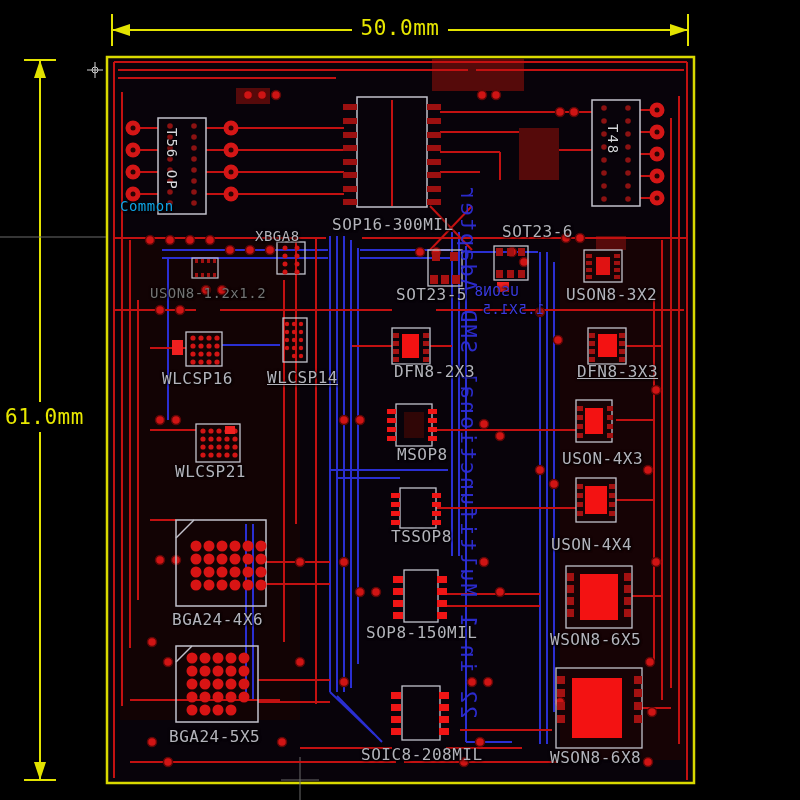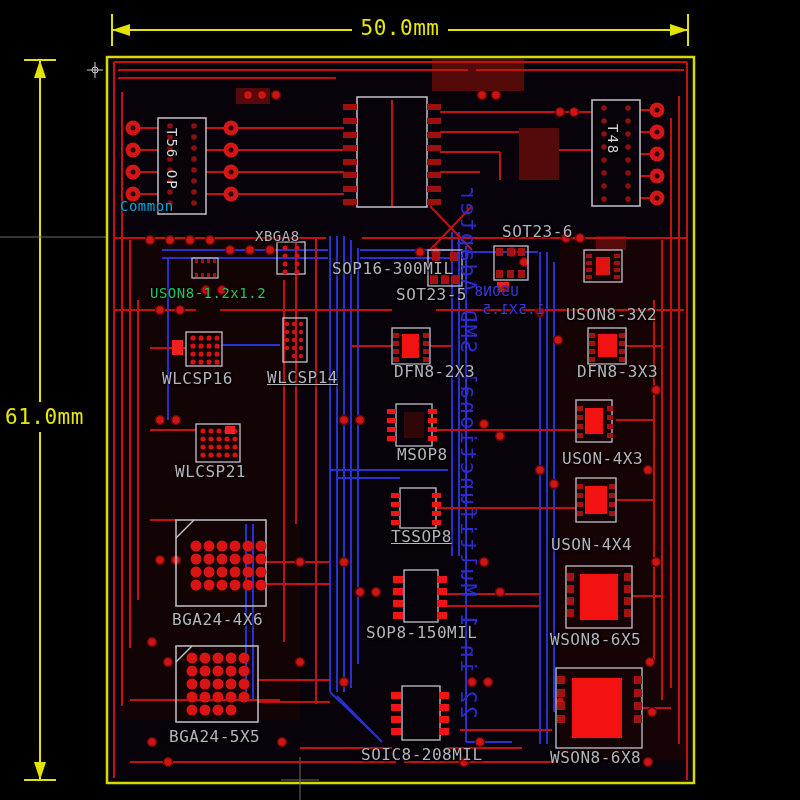--- a/index.html
+++ b/index.html
@@ -3,21 +3,21 @@
 <meta charset="utf-8">
 <style>
   html,body{margin:0;padding:0;background:#000;}
   #canvas{position:relative;width:800px;height:800px;background:#000;overflow:hidden;
           font-family:"DejaVu Sans Mono","Liberation Mono",monospace;}
   #pcb-svg{position:absolute;left:0;top:0;}
   .lbl{position:absolute;color:#b3b3bb;font-size:16px;letter-spacing:.5px;white-space:nowrap;
        text-shadow:0 0 3px #000,1px 1px 2px #000;z-index:2;}
   .sm{font-size:14px;}
   .magenta{color:#0ea5e9;}
-  .purple{color:#22c55e;}
+  .purple{color:#737373;}
   .white{color:#d5d5da;}
   .vlabel{writing-mode:vertical-rl;letter-spacing:2px;}
   .dim{color:#e8e800;font-size:21px;background:#000;padding:0 5px;z-index:3;}
   .mirror{transform:scaleX(-1);color:#3a3ae0;font-size:14px;}
   .mirror-title{position:absolute;left:468px;top:452px;z-index:1;
        transform:translate(-50%,-50%) rotate(90deg) scaleX(-1);
        color:#2d2dd6;font-size:22px;letter-spacing:2px;white-space:nowrap;opacity:.95;}
 </style>
 </head>
 <body>
@@ -680,34 +680,34 @@
     <rect x="225" y="426" width="10" height="8"></rect>
   </g>
 </svg>
 
 <div class="lbl dim" style="left:400px;top:16px;transform:translateX(-50%);">50.0mm</div>
 <div class="lbl dim" style="left:0px;top:405px;">61.0mm</div>
 
 <div class="lbl vlabel white sm" style="left:164px;top:128px;">T56 OP</div>
 <div class="lbl magenta sm" style="left:120px;top:198px;">Common</div>
 <div class="lbl vlabel white sm" style="left:605px;top:124px;">T48</div>
-<div class="lbl" style="left:332px;top:215px;margin-top:44px;">SOP16-300MIL</div>
+<div class="lbl" style="left:332px;top:215px;">SOP16-300MIL</div>
 <div class="lbl" style="left:502px;top:222px;">SOT23-6</div>
 <div class="lbl sm" style="left:255px;top:228px;">XBGA8</div>
 <div class="lbl purple sm" style="left:150px;top:285px;">USON8-1.2x1.2</div>
 <div class="lbl" style="left:396px;top:285px;text-align:right;">SOT23-5</div>
-<div class="lbl" style="left:566px;top:285px;margin-top:20px;">USON8-3X2</div>
+<div class="lbl" style="left:566px;top:285px;">USON8-3X2</div>
 <div class="lbl" style="left:162px;top:369px;">WLCSP16</div>
 <div class="lbl" style="left:267px;top:368px;text-decoration:underline;">WLCSP14</div>
 <div class="lbl" style="left:394px;top:362px;">DFN8-2X3</div>
-<div class="lbl" style="left:577px;top:362px;">DFN8-3X3</div>
+<div class="lbl" style="left:577px;top:362px;text-decoration:underline;">DFN8-3X3</div>
 <div class="lbl" style="left:397px;top:445px;">MSOP8</div>
 <div class="lbl" style="left:554px;top:449px;padding-left:8px;">USON-4X3</div>
 <div class="lbl" style="left:175px;top:462px;">WLCSP21</div>
-<div class="lbl" style="left:391px;top:527px;text-decoration:underline;">TSSOP8</div>
+<div class="lbl" style="left:391px;top:527px;">TSSOP8</div>
 <div class="lbl" style="left:551px;top:535px;">USON-4X4</div>
 <div class="lbl" style="left:172px;top:610px;">BGA24-4X6</div>
 <div class="lbl" style="left:366px;top:623px;">SOP8-150MIL</div>
 <div class="lbl" style="left:550px;top:630px;">WSON8-6X5</div>
 <div class="lbl" style="left:169px;top:727px;">BGA24-5X5</div>
 <div class="lbl" style="left:361px;top:745px;">SOIC8-208MIL</div>
 <div class="lbl" style="left:550px;top:748px;">WSON8-6X8</div>
 
 <div class="lbl mirror" style="left:474px;top:283px;">USON8</div>
 <div class="lbl mirror" style="left:482px;top:301px;">1.5X1.5</div>

